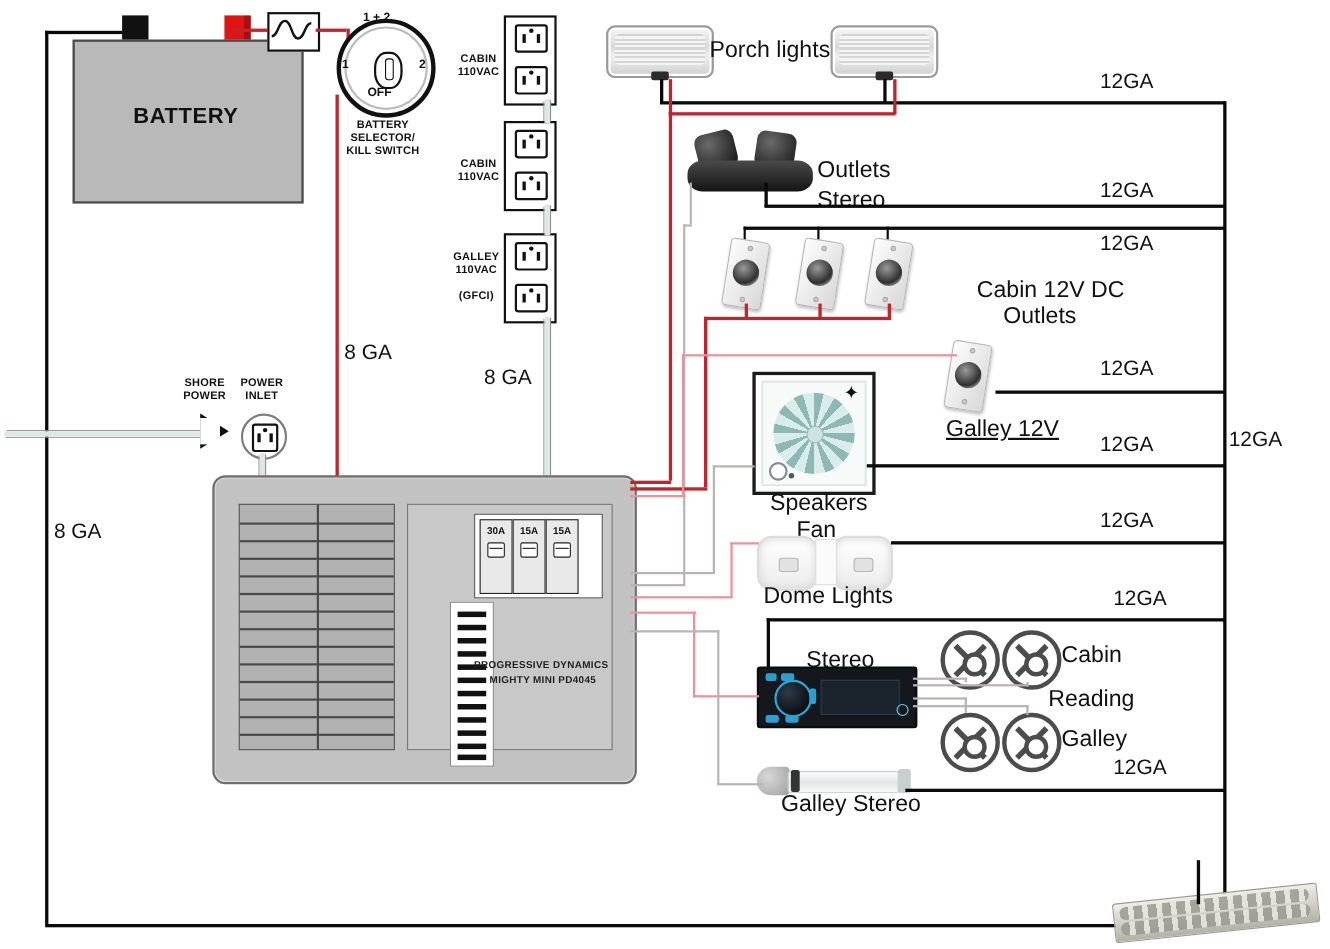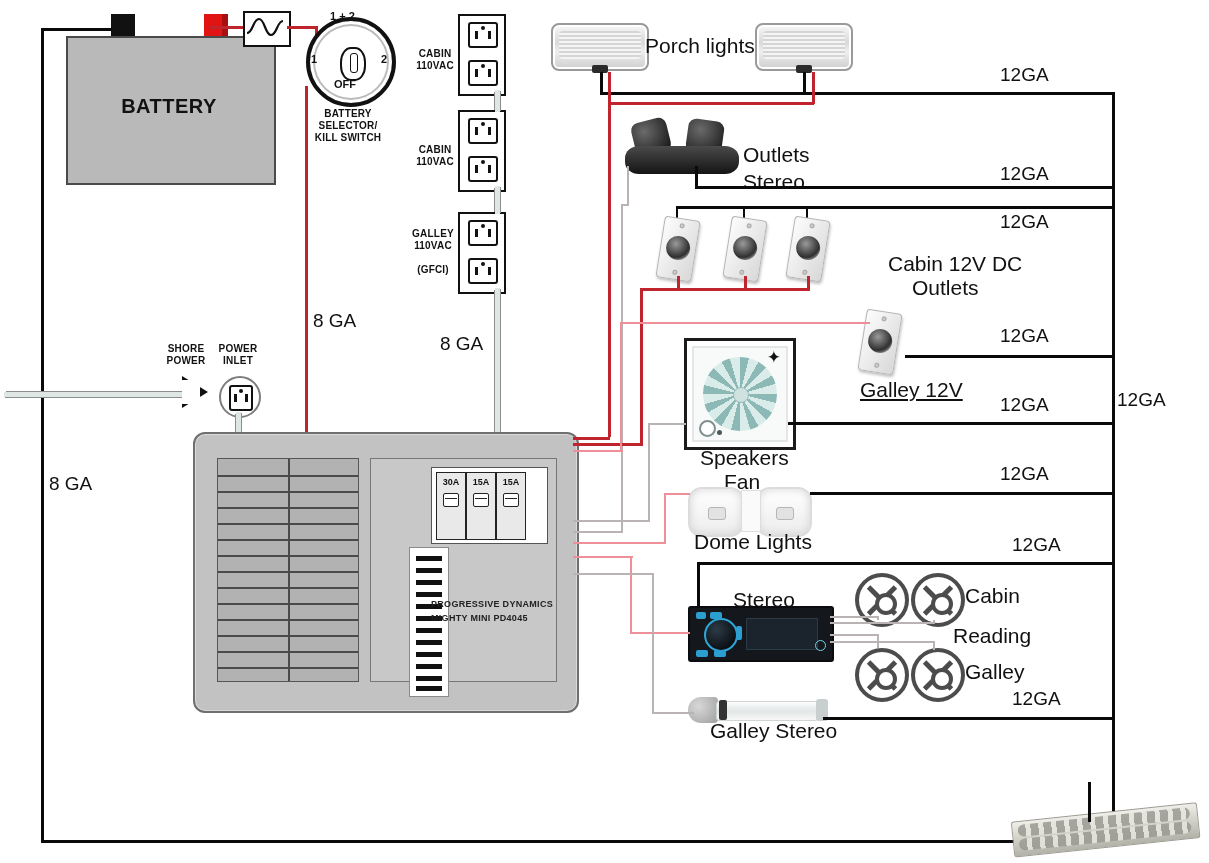--- a/index.html
+++ b/index.html
@@ -84,21 +84,21 @@
   #vent .mid{position:absolute;left:50%;top:0;height:100%;width:0;border-left:2px solid #4a4a4a;}
   #inner{position:absolute;left:175px;top:24px;width:185px;height:222px;background:#c8c8c8;border:1px solid #777;}
   #breaker-well{position:absolute;left:60px;top:8px;width:115px;height:75px;background:#fff;border:1px solid #555;}
   .breaker{position:absolute;top:4px;width:28px;height:66px;background:#e9e9e9;border:1.5px solid #222;}
   .breaker .amp{position:absolute;left:0;top:4px;width:100%;text-align:center;font-size:9px;font-weight:bold;color:#111;}
   .breaker .toggle{position:absolute;left:6px;top:20px;width:14px;height:12px;background:#fff;border:1.5px solid #222;border-radius:2px;}
   .breaker .toggle:after{content:"";position:absolute;left:1px;top:4px;right:1px;height:0;border-top:1.5px solid #222;}
   #fusebank{position:absolute;left:38px;top:88px;width:38px;height:148px;background:#fff;border:1px solid #8a8a8a;}
   #fusebank .f{position:absolute;left:6px;width:26px;height:0;border-top:5px solid #111;}
   #brand1{position:absolute;left:60px;top:140px;width:125px;font-size:9px;font-weight:bold;color:#222;letter-spacing:.3px;}
-  #brand2{position:absolute;left:60px;top:154px;width:125px;font-size:9px;font-weight:bold;color:#222;letter-spacing:.3px;}
+  #brand2{position:absolute;left:60px;top:154px;width:125px;text-align:center;font-size:9px;font-weight:bold;color:#222;letter-spacing:.3px;}
 
   
   .porch{position:absolute;width:94px;height:44px;border-radius:8px;background:
          linear-gradient(#f7f7f7,#d9d9d9 40%,#eee 60%,#cfcfcf);border:2px solid #9a9a9a;
          box-shadow:inset 0 0 0 2px #fff;}
   .porch .grille{position:absolute;left:6px;top:6px;right:6px;bottom:10px;border-radius:4px;
          background:repeating-linear-gradient(#d5d5d5 0 2px,#f4f4f4 2px 4px);}
   .porch .nub{position:absolute;left:50%;bottom:-4px;width:16px;height:8px;margin-left:-8px;background:#2b2b2b;border-radius:2px;}
 
   #reading{position:absolute;left:625px;top:120px;width:114px;height:54px;}

